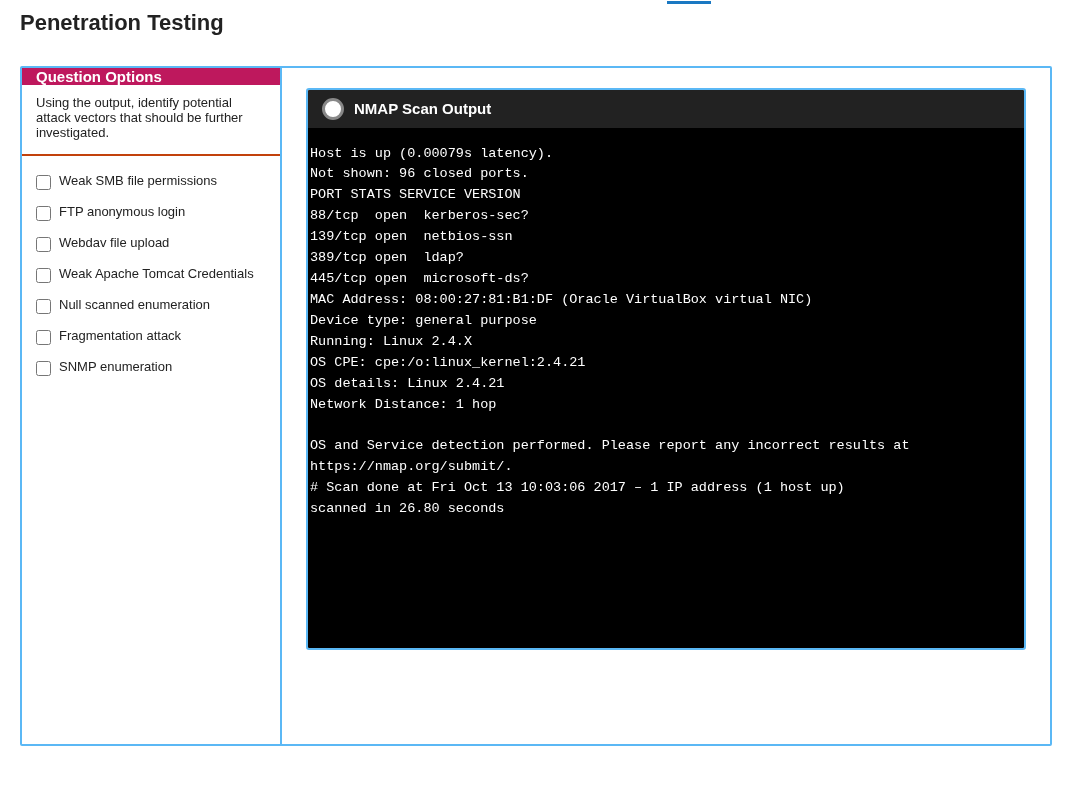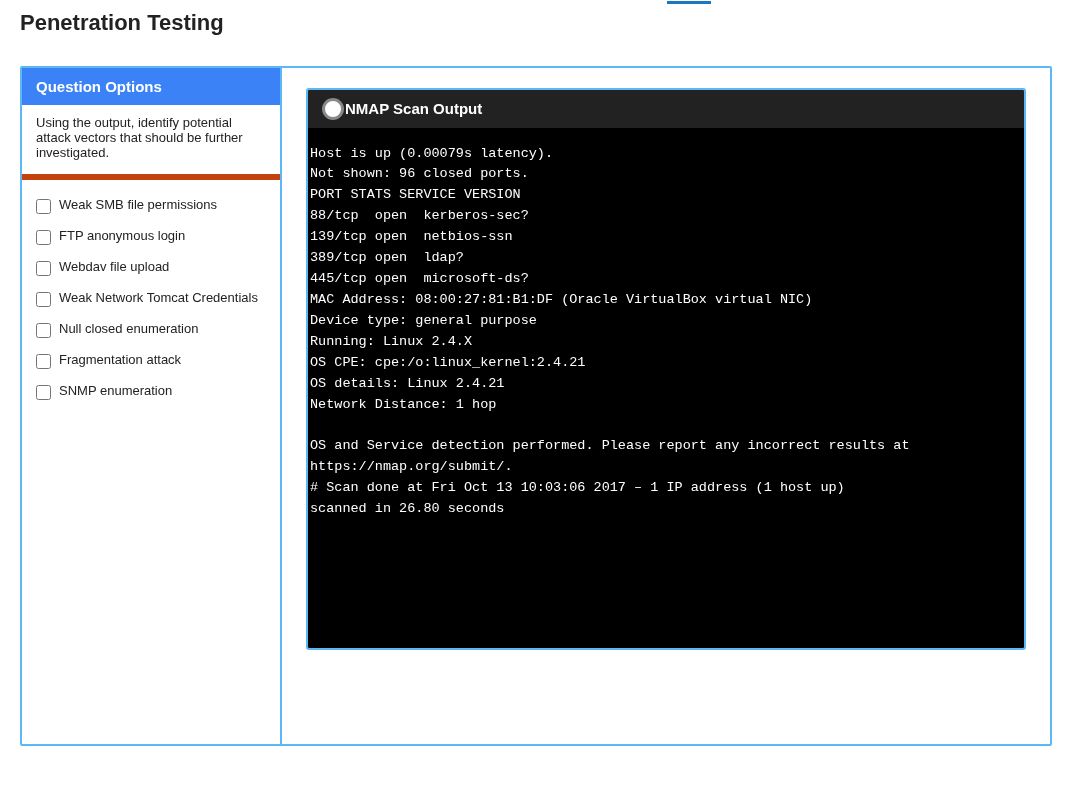--- a/index.html
+++ b/index.html
@@ -43,31 +43,31 @@
       min-height: 680px;
     }
     .sidebar {
       width: 260px;
       min-width: 260px;
       border-right: 2px solid #5bb8f5;
       display: flex;
       flex-direction: column;
     }
     .sidebar-header {
-      background: #3b82f6;
+      background: #be185d;
       color: #fff;
       font-weight: bold;
       font-size: 15px;
-      padding: 10px 14px;
+      padding: 0 14px;
     }
     .sidebar-description {
       font-size: 13px;
       color: #222;
       padding: 10px 14px 14px 14px;
-      border-bottom: 6px solid #c2410c;
+      border-bottom: 2px solid #c2410c;
     }
     .options-list {
       padding: 10px 0;
     }
     .option-item {
       display: flex;
       align-items: center;
       padding: 7px 14px;
       gap: 8px;
       cursor: pointer;
@@ -93,21 +93,21 @@
     .nmap-box {
       border: 2px solid #5bb8f5;
       border-radius: 3px;
       overflow: hidden;
     }
     .nmap-header {
       background: #222;
       color: #fff;
       display: flex;
       align-items: center;
-      gap: 1px;
+      gap: 10px;
       padding: 8px 14px;
       font-size: 15px;
       font-weight: bold;
     }
     .nmap-icon {
       width: 22px;
       height: 22px;
       border-radius: 50%;
       background: #fff;
       border: 3px solid #888;
@@ -156,25 +156,25 @@
       <div class="option-item">
         <input type="checkbox" style="">
         <span class="option-label">FTP anonymous login</span>
       </div>
       <div class="option-item">
         <input type="checkbox" style="">
         <span class="option-label">Webdav file upload</span>
       </div>
       <div class="option-item">
         <input type="checkbox" style="">
-        <span class="option-label">Weak Network Tomcat Credentials</span>
-      </div>
-      <div class="option-item">
-        <input type="checkbox" style="">
-        <span class="option-label">Null closed enumeration</span>
+        <span class="option-label">Weak Apache Tomcat Credentials</span>
+      </div>
+      <div class="option-item">
+        <input type="checkbox" style="">
+        <span class="option-label">Null scanned enumeration</span>
       </div>
       <div class="option-item">
         <input type="checkbox" style="">
         <span class="option-label">Fragmentation attack</span>
       </div>
       <div class="option-item">
         <input type="checkbox" style="">
         <span class="option-label">SNMP enumeration</span>
       </div>
 

